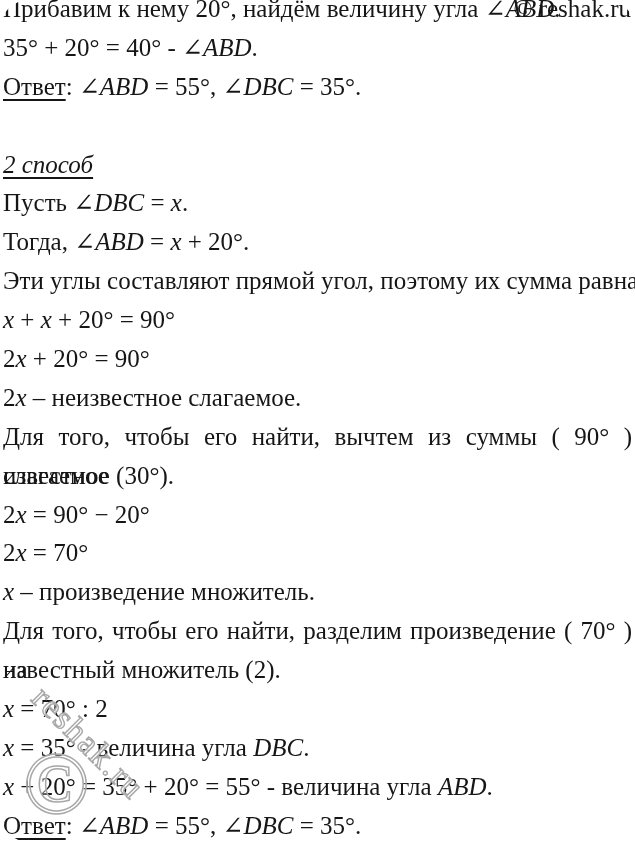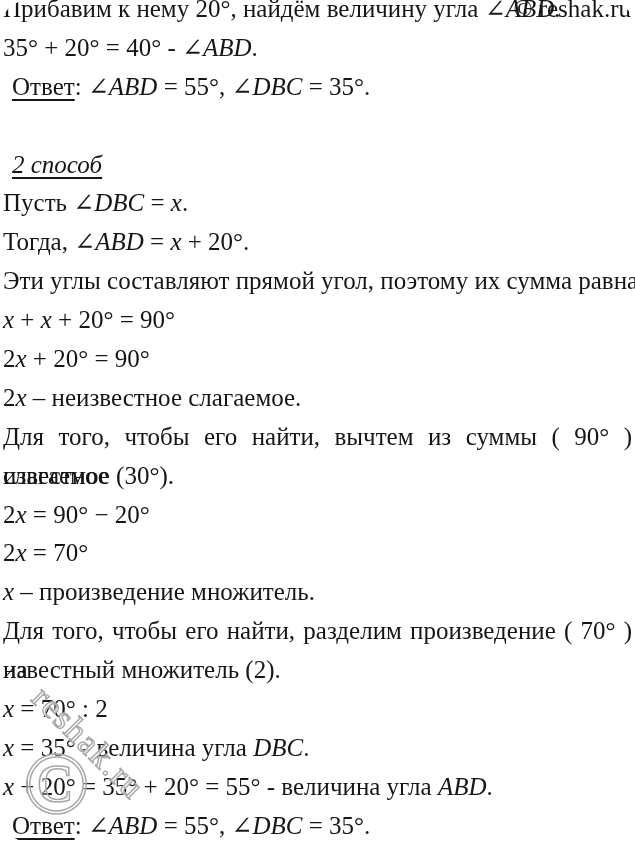--- a/index.html
+++ b/index.html
@@ -34,21 +34,20 @@
     text-align: justify;
     text-align-last: justify;
     font-family: Liberation Serif, serif;
   }
   .i { font-style: italic; }
   .u {
     text-decoration: underline;
     text-underline-offset: 4px;
     text-decoration-thickness: 1.5px;
     text-decoration-skip-ink: none;
-    margin-left: 9px;
   }
   .brand {
     position: absolute;
     top: -10px;
     right: 4px;
     line-height: 38.9px;
     font-size: 25px;
     color: #161616;
   }
   .watermark-layer {

